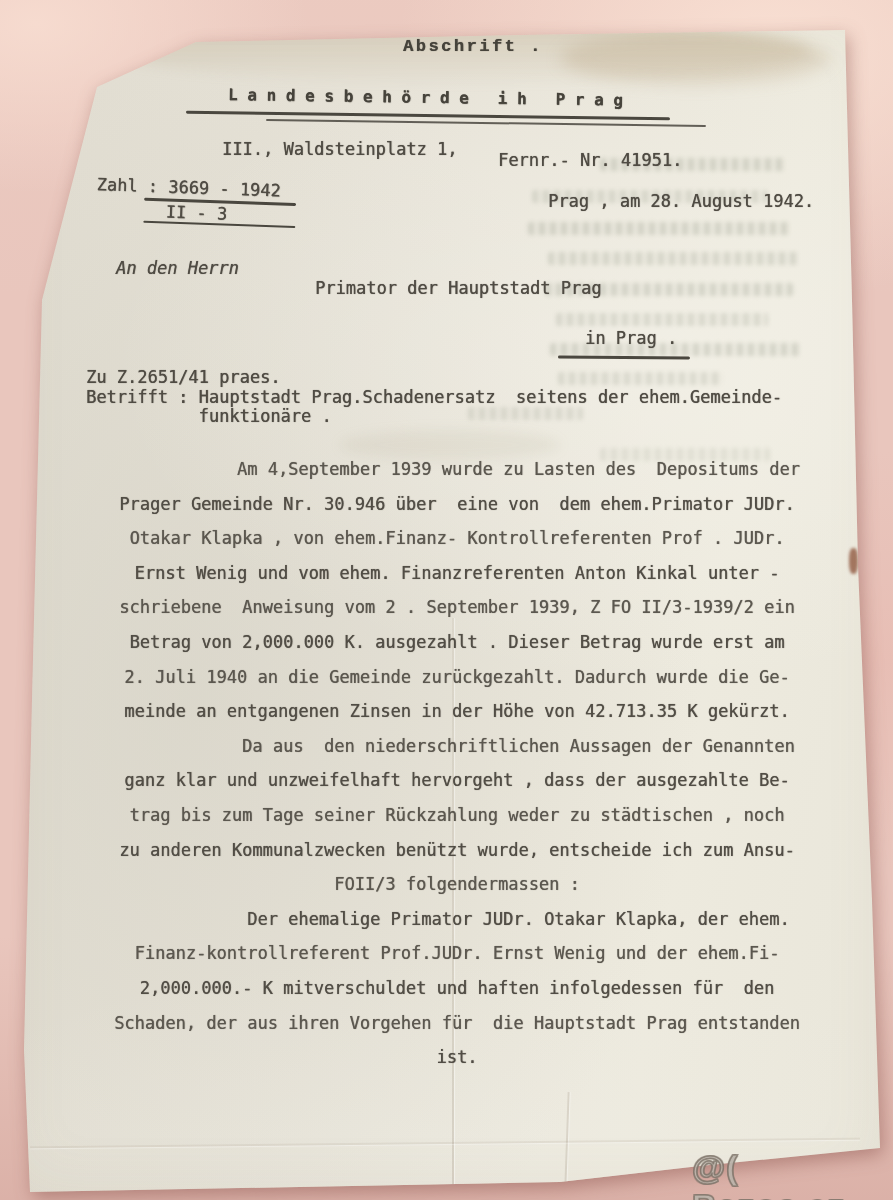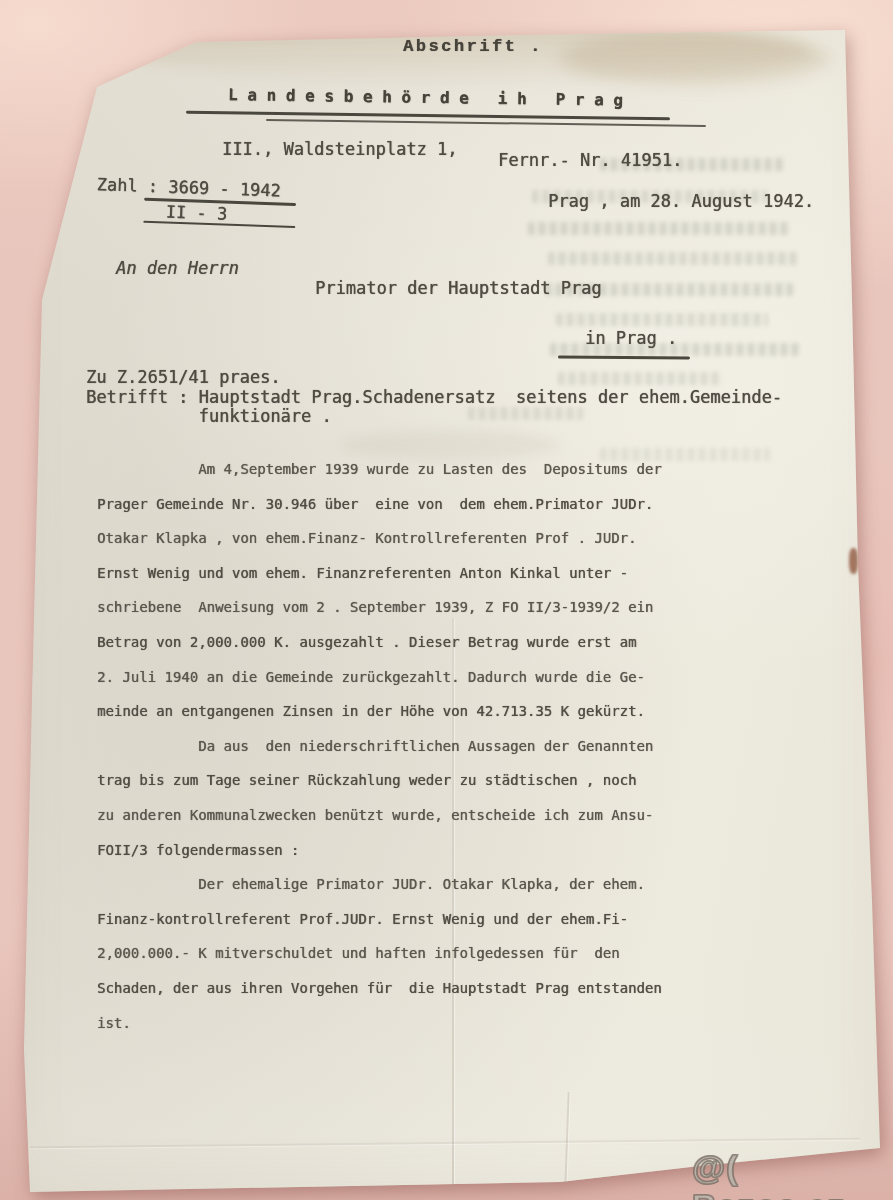--- a/index.html
+++ b/index.html
@@ -60,22 +60,22 @@
   .zahl .ul2{left:48px;top:45px;width:152px;height:2px;}
   .el-date{left:548px;top:191px;}
   .el-salut{left:116px;top:258px;font-style:italic;}
   .el-recip{left:315px;top:278px;}
   .el-city{left:576px;top:328px;margin-left:9px;}
   .ul-city{left:558px;top:356px;width:132px;height:3px;transform:rotate(.4deg);}
   .el-refnote{left:86px;top:367px;}
   .el-subj1{left:86px;top:387px;}
   .el-subj2{left:86px;top:406px;}
   .body-text{position:absolute;left:97px;top:452px;width:720px;}
-  .body-text .line{white-space:pre;height:34.6px;line-height:34.6px;color:#514d45;font-size:14px;
-     text-shadow:.4px .4px .8px rgba(62,58,50,.8);}
+  .body-text .line{white-space:pre;height:34.6px;line-height:34.6px;color:#514d45;font-size:17px;
+     text-shadow:.4px .4px .8px rgba(62,58,50,.8);text-align:center;}
   .body-text .line:nth-child(odd){opacity:.93;}
   
   .watermark{
     position:absolute;left:692px;top:1148px;z-index:9;
     font-family:"Liberation Sans", sans-serif;font-weight:bold;font-size:34px;letter-spacing:1px;
     color:rgba(243,238,230,.48);
     -webkit-text-stroke:1.5px rgba(122,112,101,.72);
     text-shadow:-1px -1px 0 rgba(130,120,110,.45), 1px -1px 0 rgba(130,120,110,.45),
                 -1px 1px 0 rgba(130,120,110,.45), 1px 1px 0 rgba(130,120,110,.45);
   }
@@ -135,20 +135,21 @@
       <div class="body-text">
         <div class="line">            Am 4,September 1939 wurde zu Lasten des  Depositums der</div>
         <div class="line">Prager Gemeinde Nr. 30.946 über  eine von  dem ehem.Primator JUDr.</div>
         <div class="line">Otakar Klapka , von ehem.Finanz- Kontrollreferenten Prof . JUDr.</div>
         <div class="line">Ernst Wenig und vom ehem. Finanzreferenten Anton Kinkal unter -</div>
         <div class="line">schriebene  Anweisung vom 2 . September 1939, Z FO II/3-1939/2 ein</div>
         <div class="line">Betrag von 2,000.000 K. ausgezahlt . Dieser Betrag wurde erst am</div>
         <div class="line">2. Juli 1940 an die Gemeinde zurückgezahlt. Dadurch wurde die Ge-</div>
         <div class="line">meinde an entgangenen Zinsen in der Höhe von 42.713.35 K gekürzt.</div>
         <div class="line">            Da aus  den niederschriftlichen Aussagen der Genannten</div>
+        <div class="line">ganz klar und unzweifelhaft hervorgeht , dass der ausgezahlte Be-</div>
         <div class="line">trag bis zum Tage seiner Rückzahlung weder zu städtischen , noch</div>
         <div class="line">zu anderen Kommunalzwecken benützt wurde, entscheide ich zum Ansu-</div>
         <div class="line">FOII/3 folgendermassen :</div>
         <div class="line">            Der ehemalige Primator JUDr. Otakar Klapka, der ehem.</div>
         <div class="line">Finanz-kontrollreferent Prof.JUDr. Ernst Wenig und der ehem.Fi-</div>
         <div class="line">2,000.000.- K mitverschuldet und haften infolgedessen für  den</div>
         <div class="line">Schaden, der aus ihren Vorgehen für  die Hauptstadt Prag entstanden</div>
         <div class="line">ist.</div>
       </div>
 

